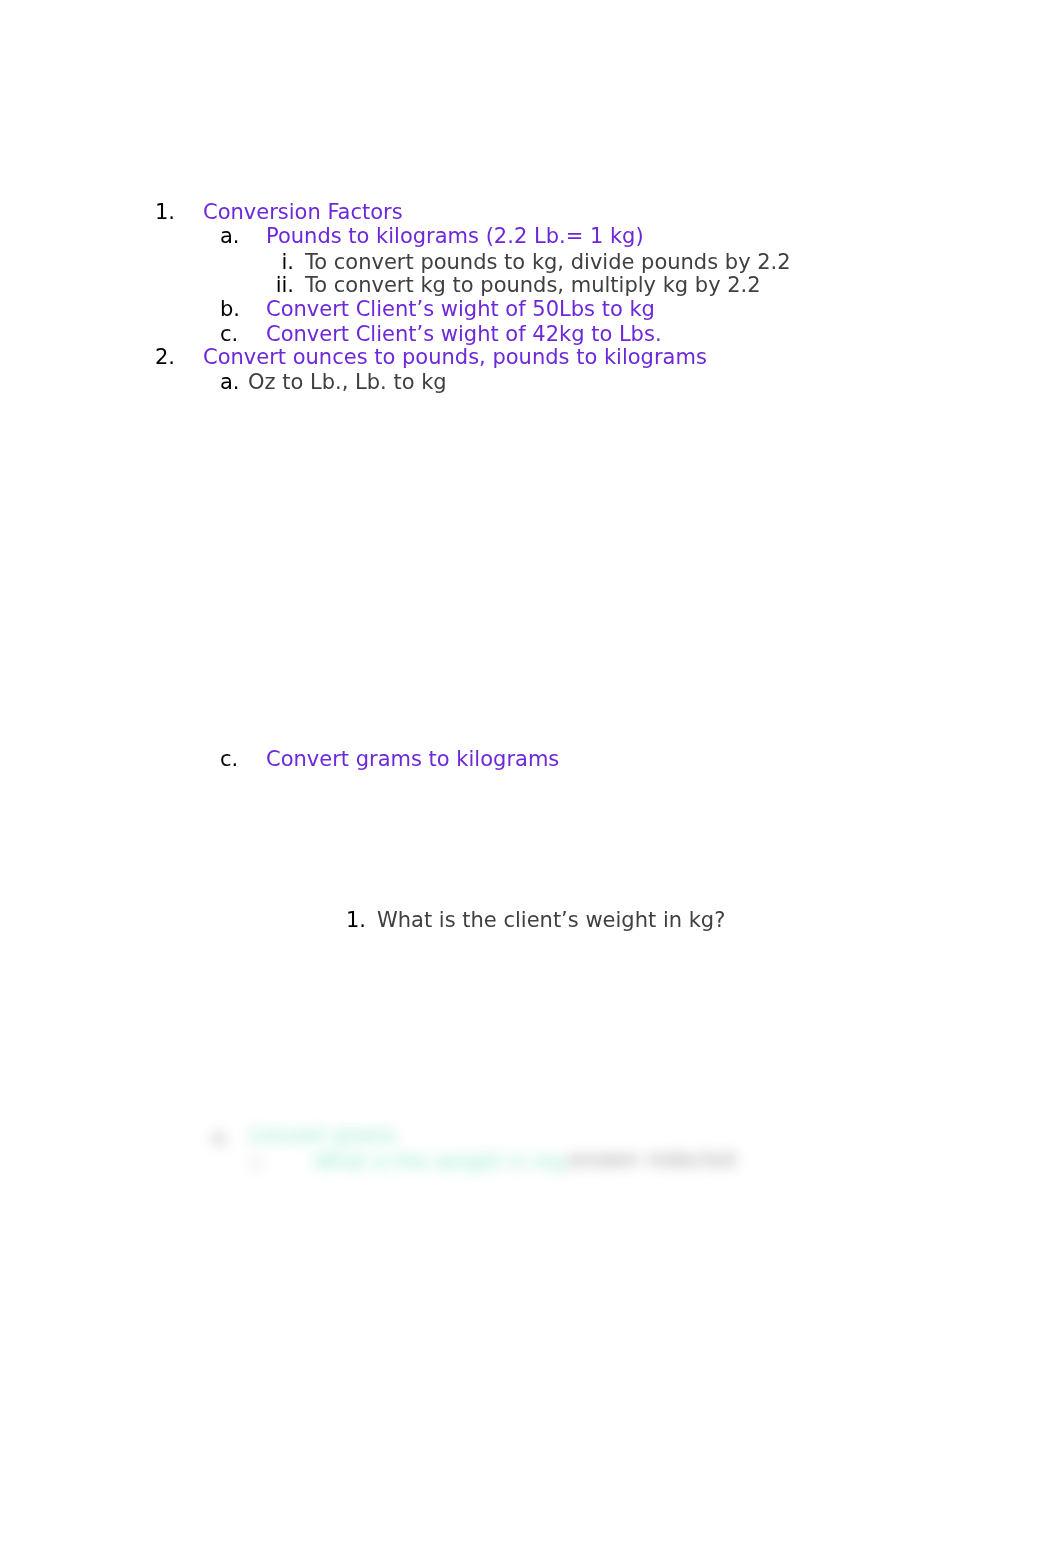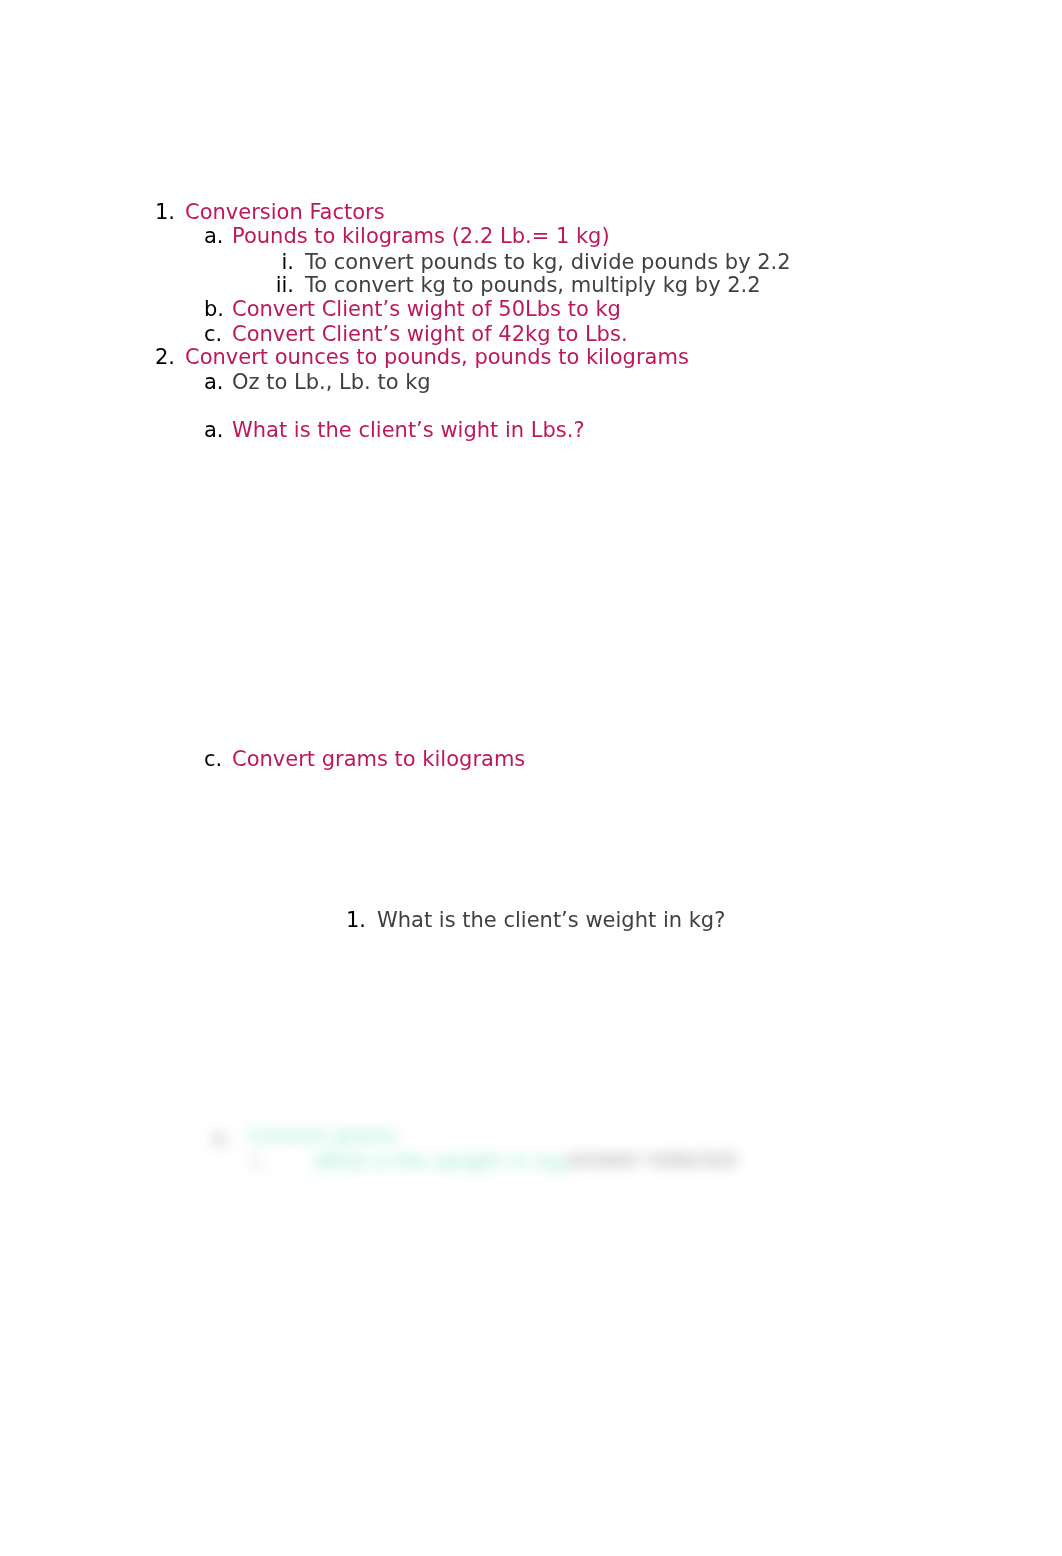--- a/index.html
+++ b/index.html
@@ -31,29 +31,29 @@
     color: #000000;
   }
   .marker {
     display: inline-block;
     color: #000000;
     text-align: right;
   }
   .txt {
     display: inline-block;
   }
-  .green { color: #be185d; }
+  .green { color: #6d28d9; margin-left: 18px; }
   .black { color: #404040; }
 
   
   .lvl1 { left: 153px; }
   .lvl1 .marker { width: 22px; margin-right: 10px; }
 
   
-  .lvl2 { left: 204px; }
+  .lvl2 { left: 220px; }
   .lvl2 .marker { width: 18px; margin-right: 10px; }
 
   
   .lvl3 { left: 268px; }
   .lvl3 .marker { width: 26px; margin-right: 11px; }
 
   
   .lvl4 { left: 344px; }
   .lvl4 .marker { width: 22px; margin-right: 11px; }
 
@@ -111,23 +111,20 @@
 
   <div class="line lvl1" style="top:345px">
     <span class="marker">2.</span><span class="txt green">Convert ounces to pounds, pounds to kilograms</span>
   </div>
 
   <div class="line lvl2" style="top:370px">
     <span class="marker">a.</span><span class="txt black">Oz to Lb., Lb. to kg</span>
   </div>
 
 
-  <div class="line lvl2" style="top:418px">
-    <span class="marker">a.</span><span class="txt green">What is the client’s wight in Lbs.?</span>
-  </div>
 
 
   <div class="line lvl2" style="top:747px">
     <span class="marker">c.</span><span class="txt green">Convert grams to kilograms</span>
   </div>
 
   <div class="line lvl4" style="top:908px">
     <span class="marker">1.</span><span class="txt black">What is the client’s weight in kg?</span>
   </div>
 

